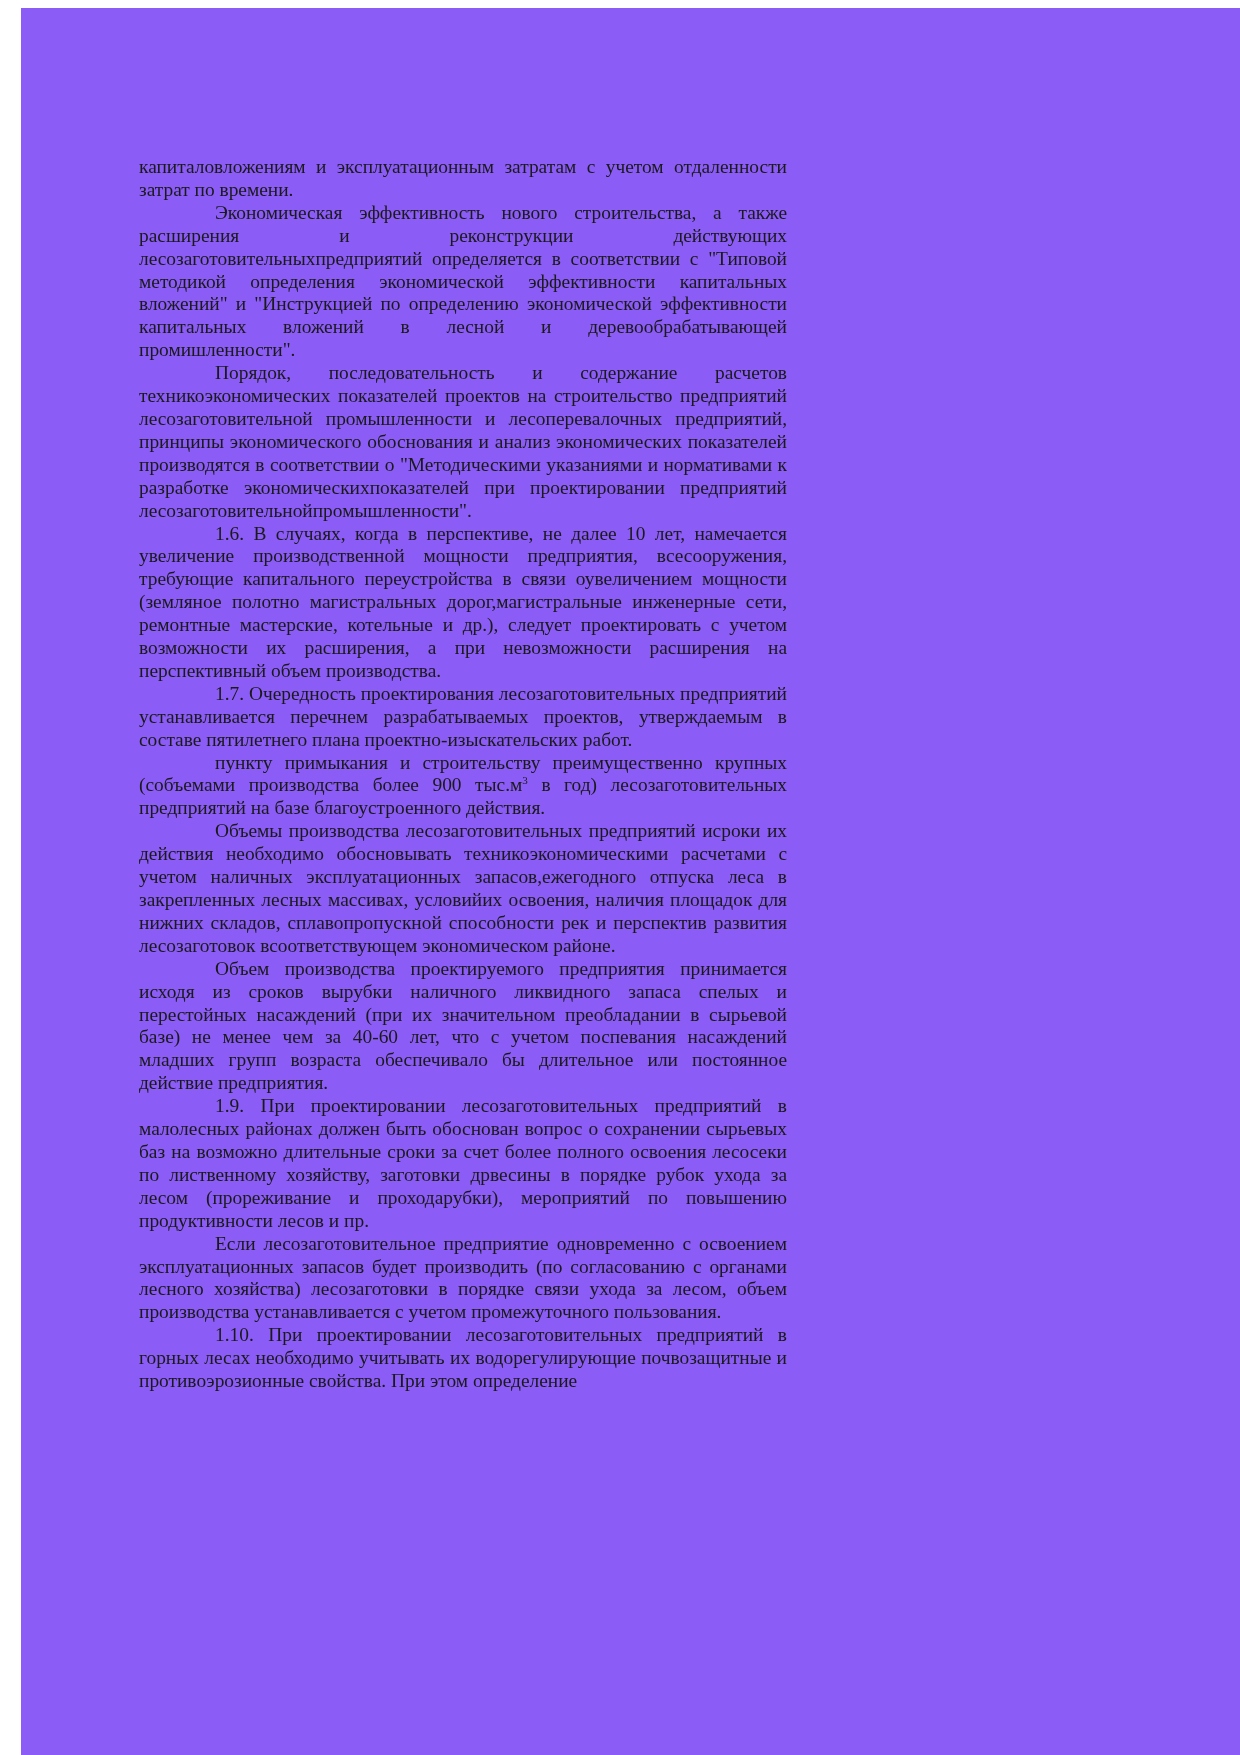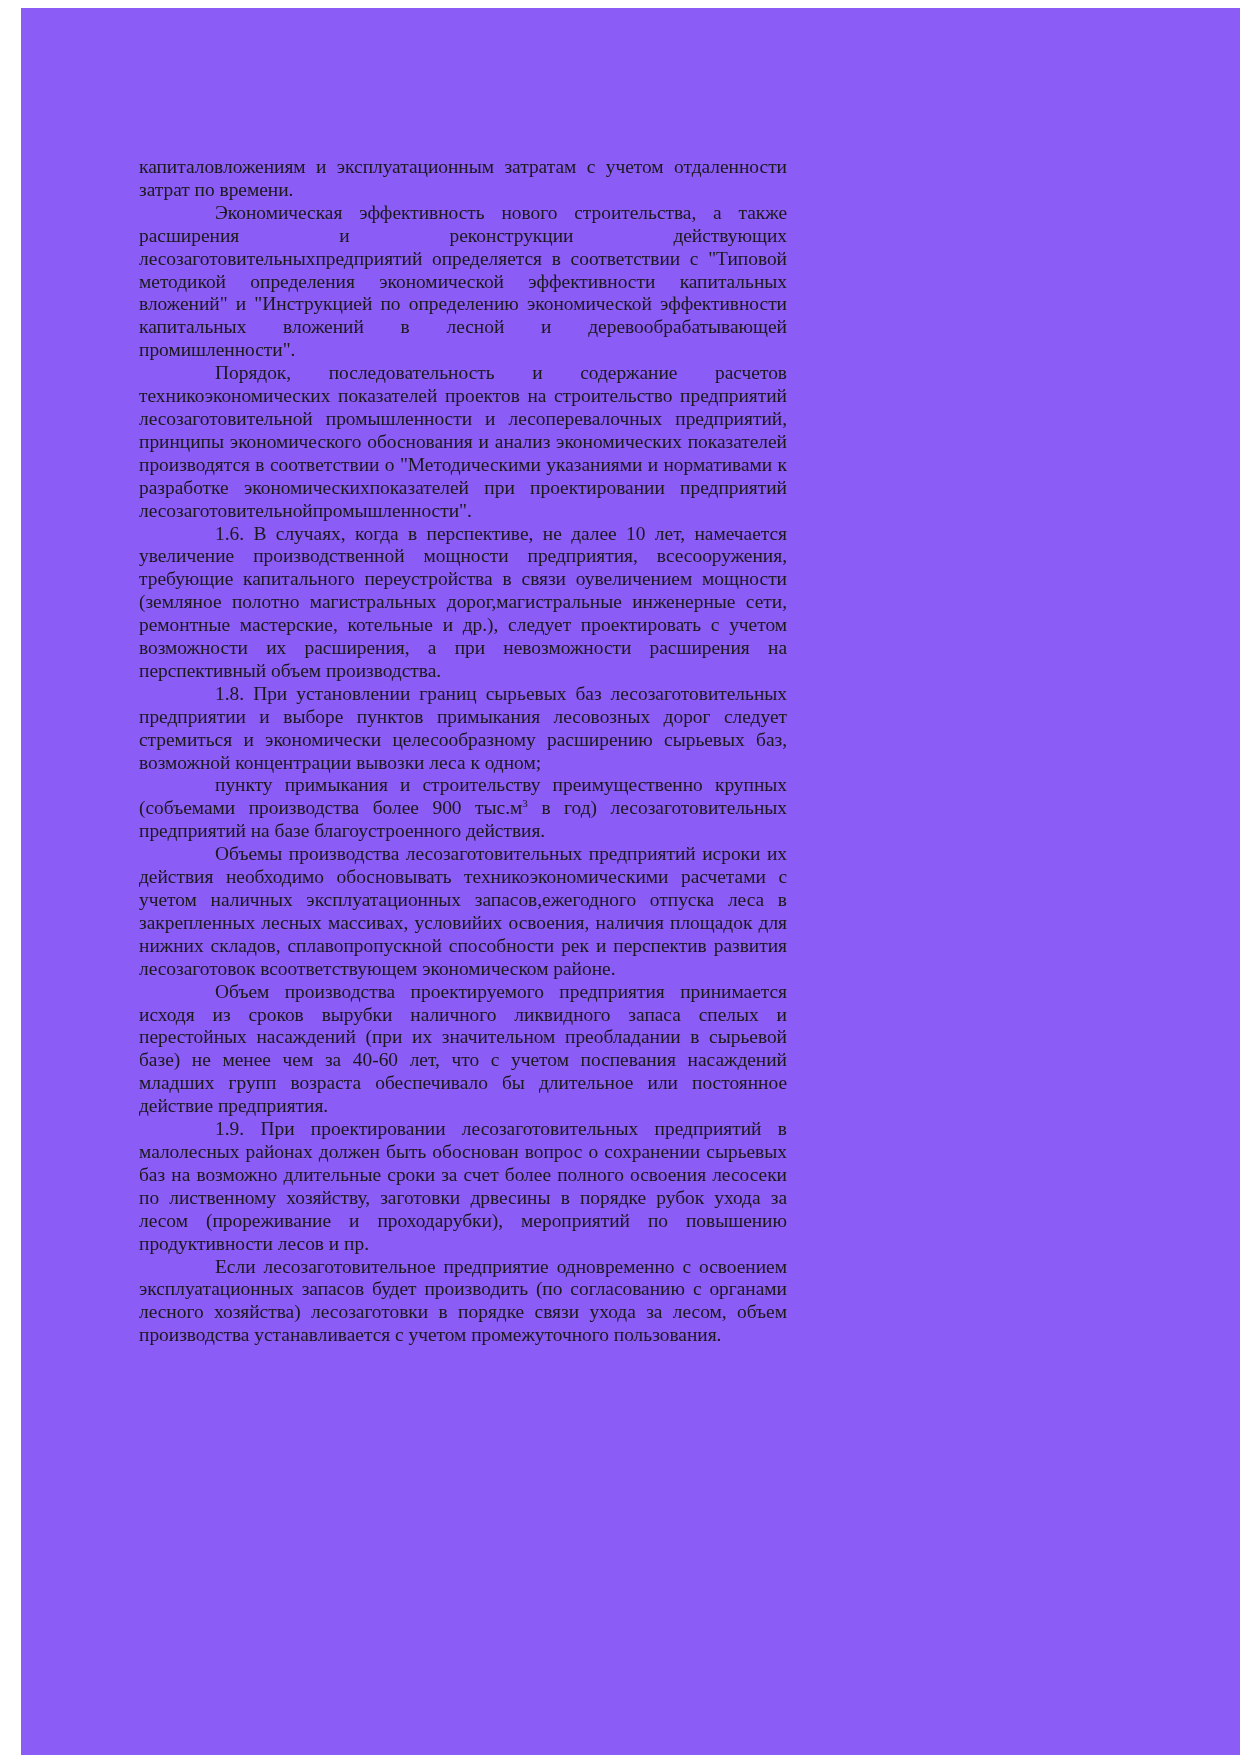--- a/index.html
+++ b/index.html
@@ -50,22 +50,23 @@
   </style>
 </head>
 <body>
 
 <div class="page">
   <div class="text-column">
     <p>капиталовложениям и эксплуатационным затратам с учетом отдаленности затрат по времени.</p>
     <p class="indent">Экономическая эффективность нового строительства, а также расширения и реконструкции действующих лесозаготовительныхпредприятий определяется в соответствии с "Типовой методикой определения экономической эффективности капитальных вложений" и "Инструкцией по определению экономической эффективности капитальных вложений в лесной и деревообрабатывающей промишленности".</p>
     <p class="indent">Порядок, последовательность и содержание расчетов техникоэкономических показателей проектов на строительство предприятий лесозаготовительной промышленности и лесоперевалочных предприятий, принципы экономического обоснования и анализ экономических показателей производятся в соответствии о "Методическими указаниями и нормативами к разработке экономическихпоказателей при проектировании предприятий лесозаготовительнойпромышленности".</p>
     <p class="indent">1.6. В случаях, когда в перспективе, не далее 10 лет, намечается увеличение производственной мощности предприятия, всесооружения, требующие капитального переустройства в связи  оувеличением мощности (земляное полотно магистральных дорог,магистральные инженерные сети, ремонтные мастерские, котельные и др.), следует проектировать с учетом возможности их расширения, а при невозможности расширения  на перспективный объем производства.</p>
-    <p class="indent">1.8. При установлении границ сырьевых баз лесозаготовительных предприятии и выборе пунктов примыкания лесовозных дорог следует стремиться и экономически целесообразному расширению сырьевых баз, возможной концентрации вывозки леса к одном;</p>
+    <p class="indent">1.7. Очередность проектирования лесозаготовительных предприятий устанавливается перечнем разрабатываемых проектов, утверждаемым в составе пятилетнего плана проектно-изыскательских работ.</p>
     <p class="indent">
       <span>пункту примыкания и строительству преимущественно крупных (собъемами производства более 900 тыс.м</span><sup>3</sup><span> в год) лесозаготовительных предприятий на базе благоустроенного действия.</span>
     </p>
     <p class="indent">Объемы производства лесозаготовительных предприятий исроки их действия необходимо обосновывать техникоэкономическими расчетами с учетом наличных эксплуатационных запасов,ежегодного отпуска леса в закрепленных лесных массивах, условийих освоения, наличия площадок для нижних складов, сплавопропускной способности рек и перспектив развития лесозаготовок всоответствующем экономическом районе.</p>
     <p class="indent">Объем производства проектируемого предприятия принимается исходя из сроков вырубки наличного ликвидного запаса спелых и перестойных насаждений (при их значительном преобладании в сырьевой базе) не менее чем за 40-60 лет, что с учетом поспевания насаждений младших групп возраста обеспечивало бы длительное или постоянное действие предприятия.</p>
     <p class="indent">1.9. При проектировании лесозаготовительных предприятий в малолесных районах должен быть обоснован вопрос о сохранении сырьевых баз на возможно длительные сроки за счет более полного освоения лесосеки по лиственному хозяйству, заготовки дрвесины в порядке рубок ухода за лесом (прореживание и проходарубки), мероприятий по повышению продуктивности лесов и пр.</p>
     <p class="indent">Если лесозаготовительное предприятие одновременно с освоением эксплуатационных запасов будет производить (по согласованию с органами лесного хозяйства) лесозаготовки в порядке связи ухода за лесом, объем производства устанавливается с учетом промежуточного пользования.</p>
+    <p class="indent">1.10. При проектировании лесозаготовительных предприятий в горных лесах необходимо учитывать их водорегулирующие почвозащитные и противоэрозионные свойства. При этом определение</p>
   </div>
 </div>
 
 </body></html>

